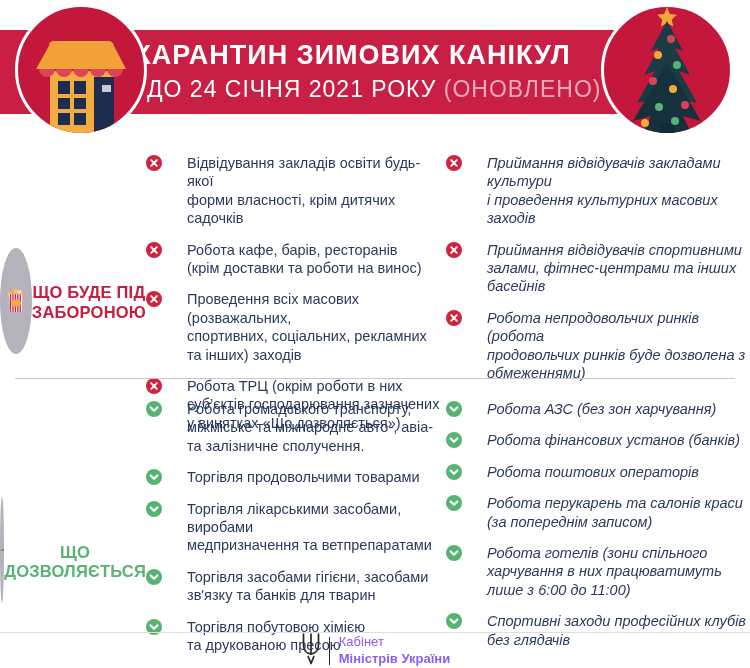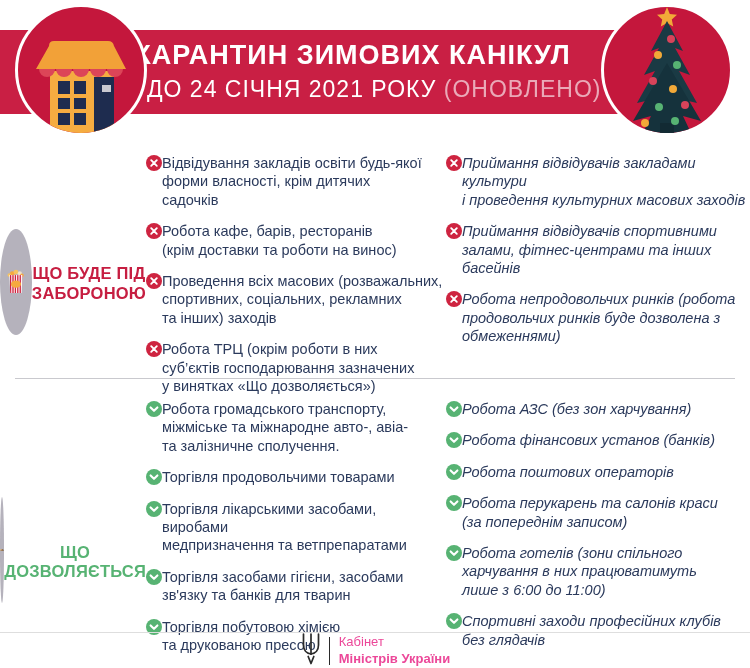--- a/index.html
+++ b/index.html
@@ -26,33 +26,33 @@
   .icon-circle{width:106px;height:106px;border-radius:50%;background:#B5B2BC;overflow:hidden;
                display:flex;align-items:center;justify-content:center;margin-top:8px;}
   .section-label{margin-top:12px;font-weight:bold;font-size:16.5px;line-height:1.2;
                  text-align:center;white-space:pre-line;letter-spacing:0.2px;}
   .label-red{color:#C61E41;}
   .label-green{color:#57B373;margin-top:32px;}
   .cols{flex:1;display:flex;padding-top:6px;}
   .col{width:300px;flex:0 0 300px;}
   .col+.col{margin-left:0;font-style:italic;}
   .list{list-style:none;margin:0;padding:0;}
-  .list-item{display:flex;gap:0;margin-bottom:13px;}
+  .list-item{display:flex;gap:25px;margin-bottom:13px;}
   .mark{flex:0 0 16px;width:16px;height:16px;margin-top:1px;}
   .li-text{font-size:14.5px;line-height:1.27;color:#2B3A5C;white-space:pre-line;}
 
   .divider{position:absolute;left:15px;width:720px;height:1px;background:#C9C9CE;}
   .divider-mid{top:378px;}
 
   
   .footer-line{position:absolute;top:632px;left:0;width:750px;height:1px;background:#DEDEDE;}
   .footer{position:absolute;top:633px;left:0;width:750px;height:35px;
           display:flex;align-items:center;justify-content:center;}
   .footer-sep{width:1px;height:28px;background:#2A2A2A;margin:0 9px 0 7px;}
-  .footer-text{font-size:13px;color:#ec4899;line-height:1.25;}
+  .footer-text{font-size:13px;color:#8b5cf6;line-height:1.25;}
   .footer-text .org1{display:block;}
   .footer-text .org2{display:block;font-weight:bold;}
 </style>
 </head>
 <body>
 
 <div class="page">
 
   <div class="banner">
     <div class="banner-title">КАРАНТИН ЗИМОВИХ КАНІКУЛ</div>

